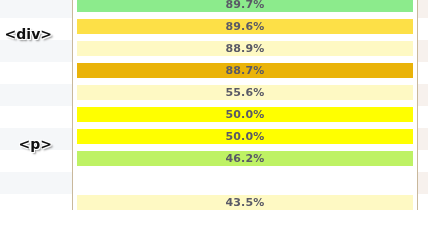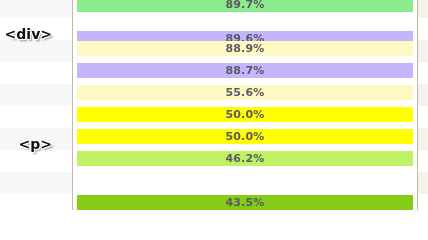--- a/index.html
+++ b/index.html
@@ -125,38 +125,38 @@
 
   <div class="vrule left"></div>
   <div class="vrule right"></div>
 
   <div class="cat-label" style="top:26px">&lt;div&gt;</div>
   <div class="cat-label" style="top:136px">&lt;p&gt;</div>
 
   <div class="bar" style="top:-3px;  background:#8ceb8c">
     <span class="bar-value">89.7%</span>
   </div>
-  <div class="bar" style="top:31px;  background:#c4b5fd">
+  <div class="bar" style="top:19px;  background:#fde047">
     <span class="bar-value">89.6%</span>
   </div>
   <div class="bar" style="top:41px;  background:#fef9c3">
     <span class="bar-value">88.9%</span>
   </div>
-  <div class="bar" style="top:63px;  background:#c4b5fd">
+  <div class="bar" style="top:63px;  background:#eab308">
     <span class="bar-value">88.7%</span>
   </div>
   <div class="bar" style="top:85px;  background:#fef9c3">
     <span class="bar-value">55.6%</span>
   </div>
   <div class="bar" style="top:107px; background:#ffff00">
     <span class="bar-value">50.0%</span>
   </div>
   <div class="bar" style="top:129px; background:#ffff00">
     <span class="bar-value">50.0%</span>
   </div>
   <div class="bar" style="top:151px; background:#bef264">
     <span class="bar-value">46.2%</span>
   </div>
-  <div class="bar" style="top:195px; background:#84cc16">
+  <div class="bar" style="top:195px; background:#fef9c3">
     <span class="bar-value">43.5%</span>
   </div>
 
 </div>
 
 </body></html>

